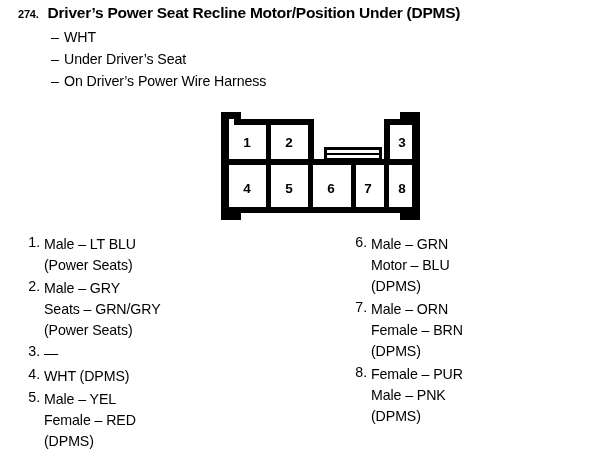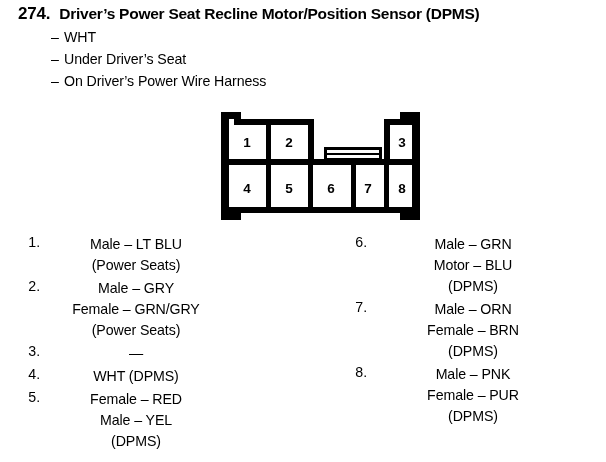--- a/index.html
+++ b/index.html
@@ -26,21 +26,21 @@
   }
   #title-row {
     position: absolute;
     left: 18px;
     top: 4px;
     width: 580px;
     white-space: nowrap;
   }
   #title-number {
     display: inline-block;
-    font-size: 17px;
+    font-size: 11px;
     font-weight: bold;
     letter-spacing: -0.2px;
   }
   #title-text {
     display: inline-block;
     font-size: 15.5px;
     font-weight: bold;
     margin-left: 9px;
     letter-spacing: -0.25px;
   }
@@ -103,29 +103,28 @@
     top: 0;
     width: 22px;
     text-align: right;
   }
   .pin-lines {
     margin-left: 26px;
   }
   .pin-line {
     line-height: 21px;
     white-space: nowrap;
-    text-align: center;
   }
 </style>
 </head>
 <body>
 
 <div id="header">
   <div id="title-row">
-    <span id="title-number">274.</span><span id="title-text">Driver’s Power Seat Recline Motor/Position Sensor (DPMS)</span>
+    <span id="title-number">274.</span><span id="title-text">Driver’s Power Seat Recline Motor/Position Under (DPMS)</span>
   </div>
 
   <div class="sub-line" id="sub-0">
     <span class="sub-dash">–</span><span>WHT</span>
   </div>
   <div class="sub-line" id="sub-1">
     <span class="sub-dash">–</span><span>Under Driver’s Seat</span>
   </div>
   <div class="sub-line" id="sub-2">
     <span class="sub-dash">–</span><span>On Driver’s Power Wire Harness</span>
@@ -189,41 +188,41 @@
       <div class="pin-index">1.</div>
       <div class="pin-lines">
         <div class="pin-line">Male – LT BLU</div>
         <div class="pin-line">(Power Seats)</div>
       </div>
     </div>
     <div class="pin-entry">
       <div class="pin-index">2.</div>
       <div class="pin-lines">
         <div class="pin-line">Male – GRY</div>
-        <div class="pin-line">Female – GRN/GRY</div>
+        <div class="pin-line">Seats – GRN/GRY</div>
         <div class="pin-line">(Power Seats)</div>
       </div>
     </div>
     <div class="pin-entry">
       <div class="pin-index">3.</div>
       <div class="pin-lines">
         <div class="pin-line">—</div>
       </div>
     </div>
     <div class="pin-entry">
       <div class="pin-index">4.</div>
       <div class="pin-lines">
         <div class="pin-line">WHT (DPMS)</div>
       </div>
     </div>
     <div class="pin-entry">
       <div class="pin-index">5.</div>
       <div class="pin-lines">
+        <div class="pin-line">Male – YEL</div>
         <div class="pin-line">Female – RED</div>
-        <div class="pin-line">Male – YEL</div>
         <div class="pin-line">(DPMS)</div>
       </div>
     </div>
   </div>
 <div class="pin-list" id="pin-list-right">
     <div class="pin-entry">
       <div class="pin-index">6.</div>
       <div class="pin-lines">
         <div class="pin-line">Male – GRN</div>
         <div class="pin-line">Motor – BLU</div>
@@ -234,18 +233,18 @@
       <div class="pin-index">7.</div>
       <div class="pin-lines">
         <div class="pin-line">Male – ORN</div>
         <div class="pin-line">Female – BRN</div>
         <div class="pin-line">(DPMS)</div>
       </div>
     </div>
     <div class="pin-entry">
       <div class="pin-index">8.</div>
       <div class="pin-lines">
+        <div class="pin-line">Female – PUR</div>
         <div class="pin-line">Male – PNK</div>
-        <div class="pin-line">Female – PUR</div>
         <div class="pin-line">(DPMS)</div>
       </div>
     </div>
   </div>
 
 </body></html>

